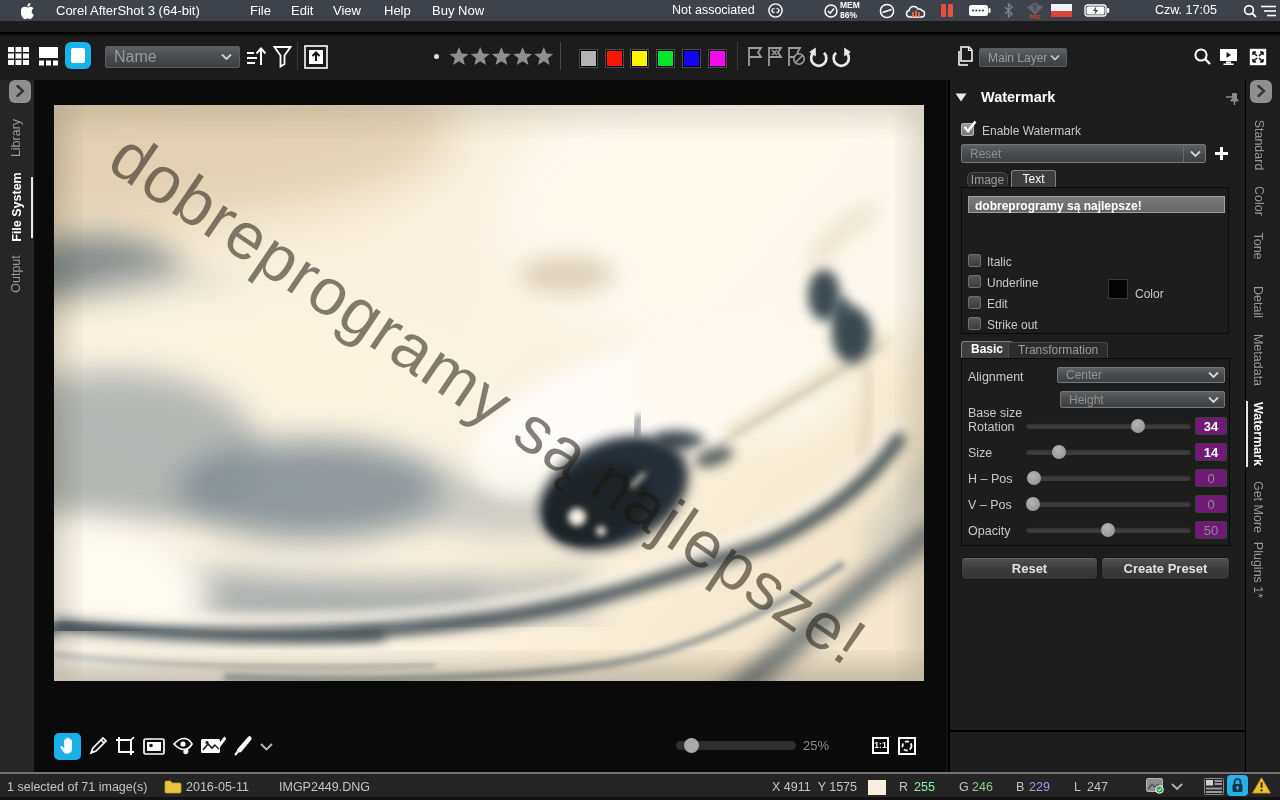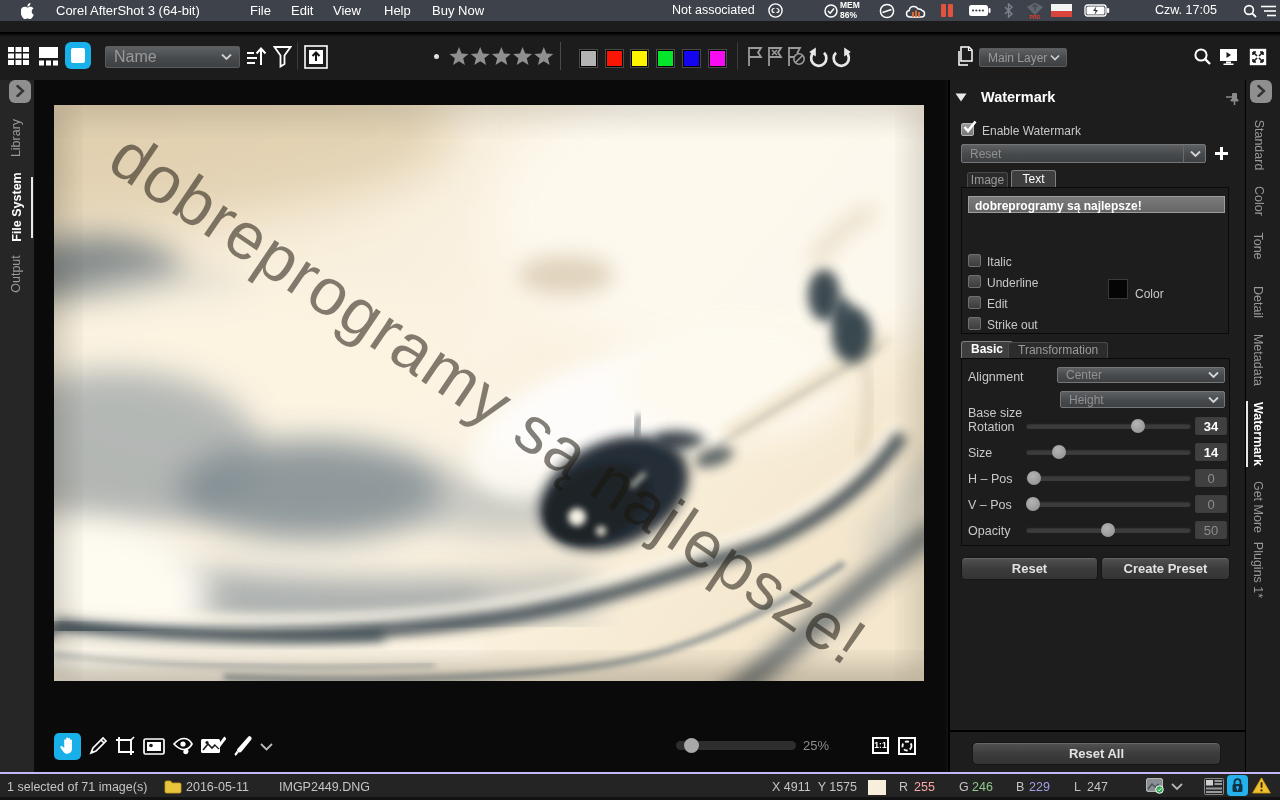--- a/index.html
+++ b/index.html
@@ -48,37 +48,37 @@
   .tab { position:absolute; height:16px; font-size:12px; text-align:center;
     border:1px solid #4a4a4a; border-bottom:none; border-radius:3px 3px 0 0;
     background:#2c2c2c; color:#9a9a9a; line-height:15px; padding:0 9px; }
   .tab.act { background:#3e3e3e; color:#fff; border-color:#808080; }
   .cbx { position:absolute; width:13px; height:13px; border:1px solid #6f6f6f;
     border-radius:2px; background:linear-gradient(#56585a,#3b3d3f); }
   .slider { position:absolute; height:6px; border-radius:3px; background:#3c3c3c;
     box-shadow:inset 0 1px 2px rgba(0,0,0,.6); }
   .thumb { position:absolute; width:14px; height:14px; border-radius:50%;
     background:radial-gradient(circle at 40% 35%, #b4b4b4, #8d8d8d); top:-4px; }
-  .valbox { position:absolute; width:32px; height:18px; background:#404040;
+  .valbox { position:absolute; width:32px; height:18px; background:#701a75;
     border:1px solid #3d3d3d; border-radius:2px; text-align:center;
     line-height:17px; font-size:13px; color:#8d8d8d; }
   .valbox.w { color:#fff; font-weight:bold; }
   .btn { position:absolute; height:23px; border:1px solid #161616; border-radius:4px;
     background:linear-gradient(#525252,#3c3c3c 50%,#343434);
     color:#e2e2e2; font-weight:bold; font-size:13px; text-align:center;
     box-shadow:inset 0 1px 0 rgba(255,255,255,.12); }
   .plab { position:absolute; color:#c9c9c9; font-size:12.5px; }
 
   
   #rightstrip { left:1245px; top:80px; width:35px; height:692px; background:#1e1e1e;
     border-left:1px solid #000; }
 
   
   #statusbar { left:0; top:772px; width:1280px; height:28px; background:#242424;
-    border-top:2px solid #c4b5fd; color:#c4c4c4; font-size:12.5px; }
+    border-top:2px solid #737373; color:#c4c4c4; font-size:12.5px; }
   #statusbar .itm { position:absolute; top:6px; white-space:nowrap; }
 </style>
 </head>
 <body>
 <div id="stage">
 
   <div id="menubar" class="abs">
     <svg class="abs" style="left:21px;top:3px" width="15" height="16" viewBox="0 0 15 16">
       <path fill="#fff" d="M10.7 8.5c0-2 1.7-3 1.8-3.1-1-1.4-2.5-1.6-3-1.6-1.3-.1-2.5.75-3.1.75-.6 0-1.6-.73-2.7-.71-1.4 0-2.7.8-3.4 2-1.4 2.5-.34 6.2 1 8.2.68 1 1.5 2.1 2.5 2 1 0 1.4-.64 2.6-.64 1.2 0 1.6.64 2.7.62 1.1 0 1.8-1 2.5-2 .8-1.1 1.1-2.2 1.1-2.3-.02-.01-2-.78-2-3.1zM8.6 2.5c.55-.66.93-1.6.82-2.5-.8.03-1.8.53-2.3 1.2-.5.6-.96 1.5-.84 2.4.9.07 1.8-.45 2.4-1.1z"></path>
     </svg>
@@ -474,21 +474,21 @@
       <div class="chev">
           <svg width="11" height="7" viewBox="0 0 11 7">
             <path d="M1 1 L5.5 5.5 L10 1" fill="none" stroke="#d5d5d5" stroke-width="1.8"></path>
           </svg>
         </div>
     </div>
     <svg class="abs" style="left:264px;top:66px" width="15" height="15" viewBox="0 0 15 15">
         <path d="M7.5 1 L7.5 14 M1 7.5 L14 7.5" stroke="#fff" stroke-width="3"></path>
       </svg>
 
-    <div class="tab" style="left:17px;top:92px;width:41px;padding:0 2px;">Image</div>
+    <div class="tab" style="left:17px;top:92px;width:41px;padding:0 2px;border-radius:6px;">Image</div>
     <div class="tab act" style="left:61px;top:90px;height:18px;line-height:17px;width:45px;padding:0 2px;">Text</div>
 
     <div class="gbox" style="left:11px;top:107px;width:268px;height:147px;"></div>
     <div class="abs" style="left:18px;top:116px;width:257px;height:17px;border:1px solid #9d9d9d;background:linear-gradient(#7b7b7b,#666);"></div>
     <div class="abs" style="left:25px;top:119px;font-size:12px;font-weight:bold;color:#fff;">dobreprogramy są najlepsze!</div>
     <div class="cbx" style="left:18px;top:174px;"></div>
     <div class="abs" style="left:37px;top:175px;">Italic</div>
     <div class="cbx" style="left:18px;top:195px;"></div>
     <div class="abs" style="left:37px;top:196px;">Underline</div>
     <div class="cbx" style="left:18px;top:216px;"></div>
@@ -539,21 +539,20 @@
     <div class="plab" style="left:18px;top:444px;">Opacity</div>
     <div class="slider" style="left:76px;top:447px;width:165px;">
         <div class="thumb" style="left:75px;"></div>
       </div>
     <div class="valbox" style="left:245px;top:441px;">50</div>
 
     <div class="btn" style="left:11px;top:477px;width:137px;line-height:22px;">Reset</div>
     <div class="btn" style="left:151px;top:477px;width:129px;line-height:22px;">Create Preset</div>
 
     <div class="abs" style="left:0;top:650px;width:297px;height:2px;background:#000;"></div>
-    <div class="btn" style="left:22px;top:662px;width:249px;line-height:22px;border-radius:5px;">Reset All</div>
   </div>
 
   <div id="rightstrip" class="abs"></div>
   <div class="collbtn" style="left:1250px;top:80px;">
     <svg width="10" height="12" viewBox="0 0 10 12" style="margin-top:5px">
         <path d="M2.5 1 L8 6 L2.5 11" fill="none" stroke="#333" stroke-width="2.4" stroke-linecap="round"></path>
       </svg>
   </div>
   <div class="vtextR" style="left:1228px;top:138px;width:62px;text-align:center;">Standard</div>
   <div class="vtextR" style="left:1240px;top:194px;width:38px;text-align:center;">Color</div>
@@ -569,21 +568,21 @@
     <div class="abs" style="left:0;top:23px;width:1280px;height:3px;background:#121212;"></div>
     <div class="itm" style="left:7px;">1 selected of 71 image(s)</div>
     <svg class="abs" style="left:164px;top:6px" width="18" height="14" viewBox="0 0 18 14">
       <path d="M1 2.5 Q1 1 2.5 1 L6.5 1 L8 3 L15.5 3 Q17 3 17 4.5 L17 11.5 Q17 13 15.5 13 L2.5 13 Q1 13 1 11.5 Z" fill="#e8c43c" stroke="#c79f20" stroke-width="0.8"></path>
     </svg>
     <div class="itm" style="left:186px;">2016-05-11</div>
     <div class="itm" style="left:279px;">IMGP2449.DNG</div>
     <div class="itm" style="left:772px;">X 4911&nbsp;&nbsp;Y 1575</div>
     <div class="abs" style="left:868px;top:6px;width:18px;height:15px;background:#f7eedb;"></div>
     <div class="itm" style="left:899px;">R</div>
-    <div class="itm" style="left:914px;color:#fca5a5;">255</div>
+    <div class="itm" style="left:914px;color:#86efac;">255</div>
     <div class="itm" style="left:959px;">G</div>
     <div class="itm" style="left:972px;color:#8fc98f;">246</div>
     <div class="itm" style="left:1016px;">B</div>
     <div class="itm" style="left:1029px;color:#a0a0e8;">229</div>
     <div class="itm" style="left:1074px;">L</div>
     <div class="itm" style="left:1087px;">247</div>
 
     <svg class="abs" style="left:1146px;top:4px" width="19" height="16" viewBox="0 0 19 16">
       <rect x="0.5" y="0.5" width="16" height="13" rx="1.5" fill="#8a8f96" stroke="#b5b5b5"></rect>
       <path d="M2 11 L6 6 L9 9 L12 6.5 L15 10" stroke="#4b5058" stroke-width="1.4" fill="none"></path>

